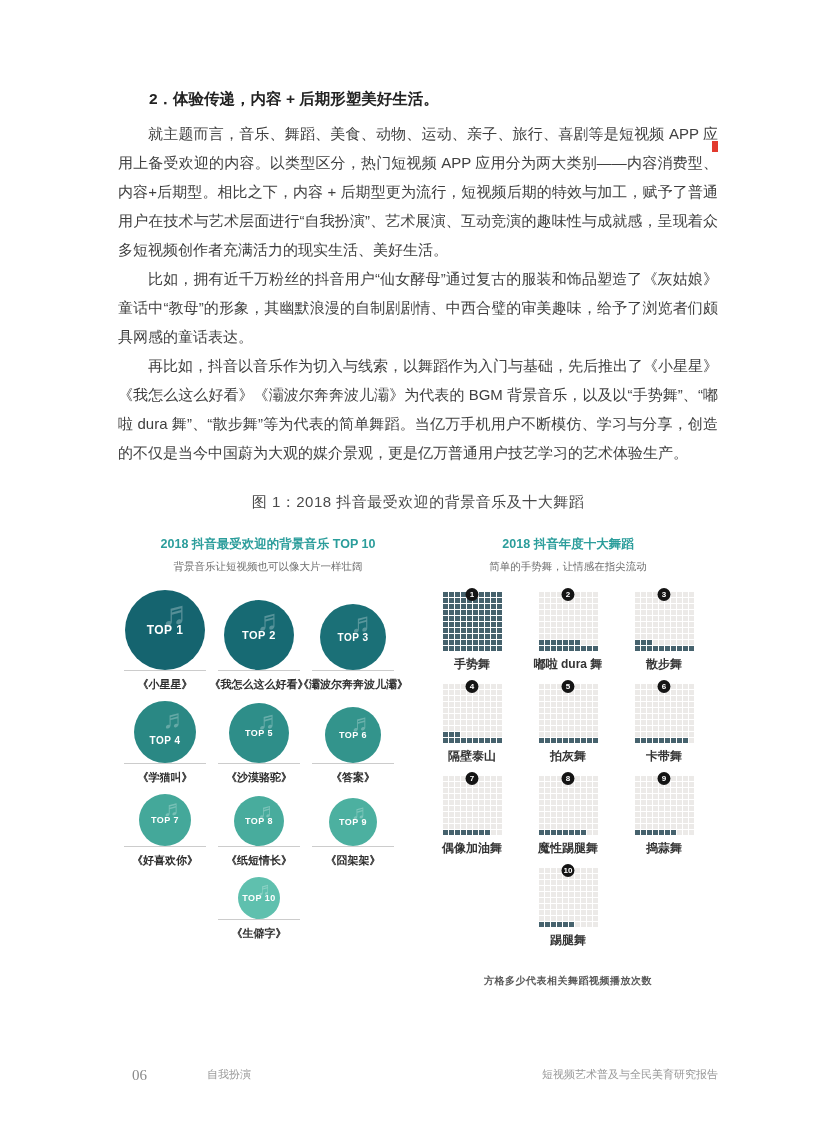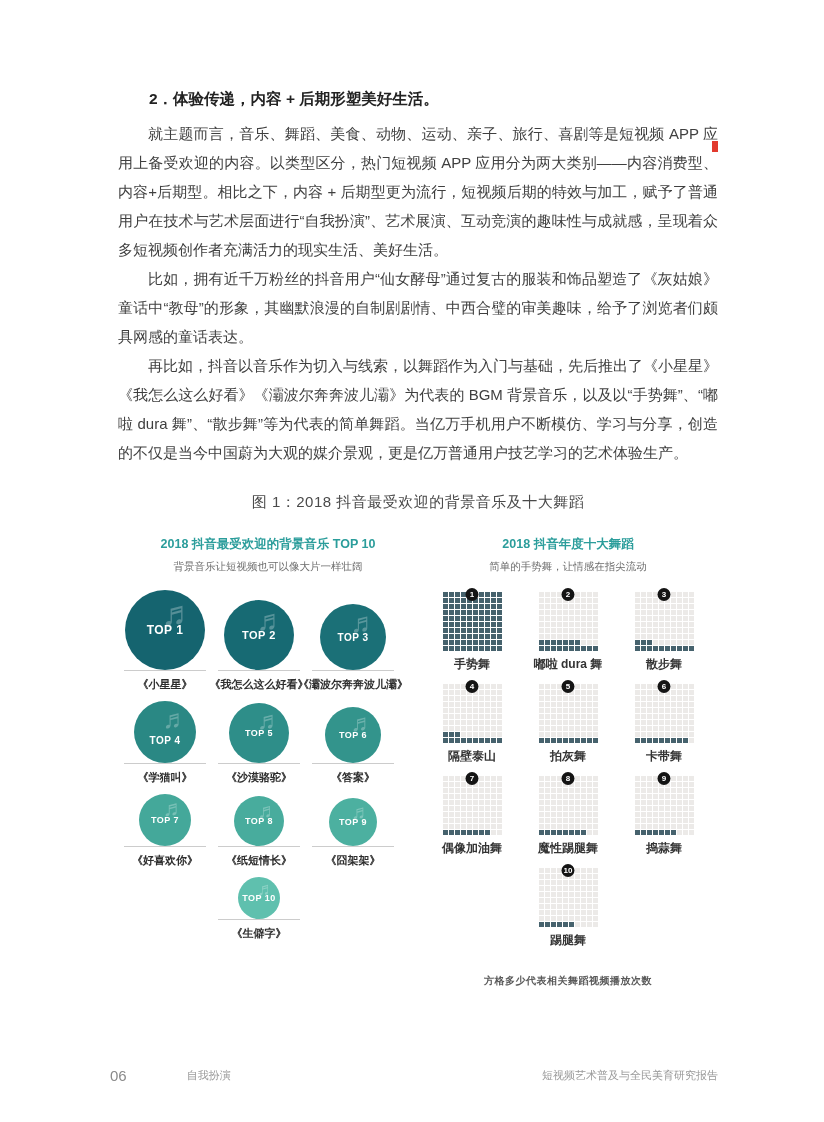--- a/index.html
+++ b/index.html
@@ -91,23 +91,23 @@
     width:13px;height:13px;border-radius:50%;
     background:#141414;color:#ffffff;font-size:8px;font-weight:bold;
     display:flex;align-items:center;justify-content:center;
   }
   .dance-label{
     margin-top:5px;font-size:12px;font-weight:bold;color:#333333;
     white-space:nowrap;text-align:center;
   }
   
   .footer{
-    position:absolute;left:110px;right:106px;bottom:38px;
-    display:flex;align-items:center;
-    font-size:11px;color:#999999;
+    position:absolute;left:132px;right:106px;bottom:38px;
+    display:flex;align-items:flex-start;
+    font-size:11px;color:#999999;font-family:Liberation Serif, serif;
   }
   .footer .page-num{font-size:15px;color:#8a8a8a;}
   .footer .brand{margin-left:60px;}
   .footer .right{margin-left:auto;}
 </style>
 </head>
 <body>
 
 <div class="page">
 

